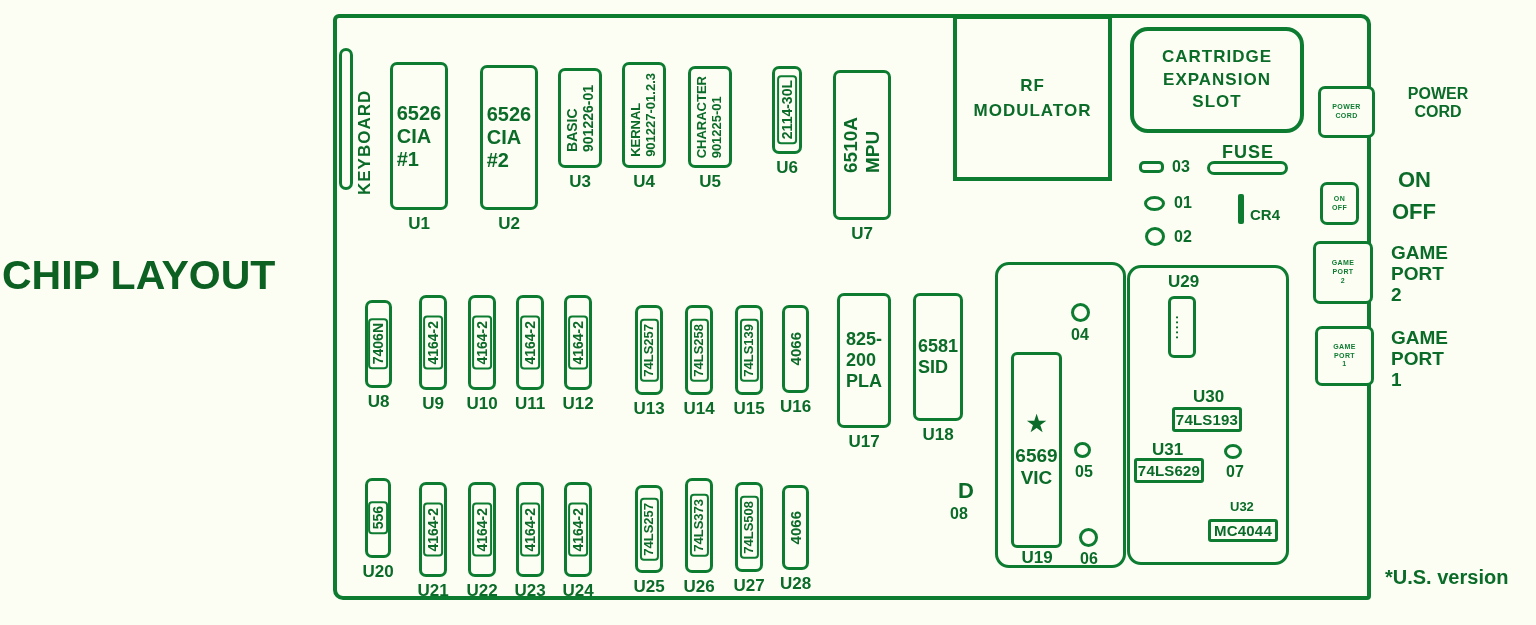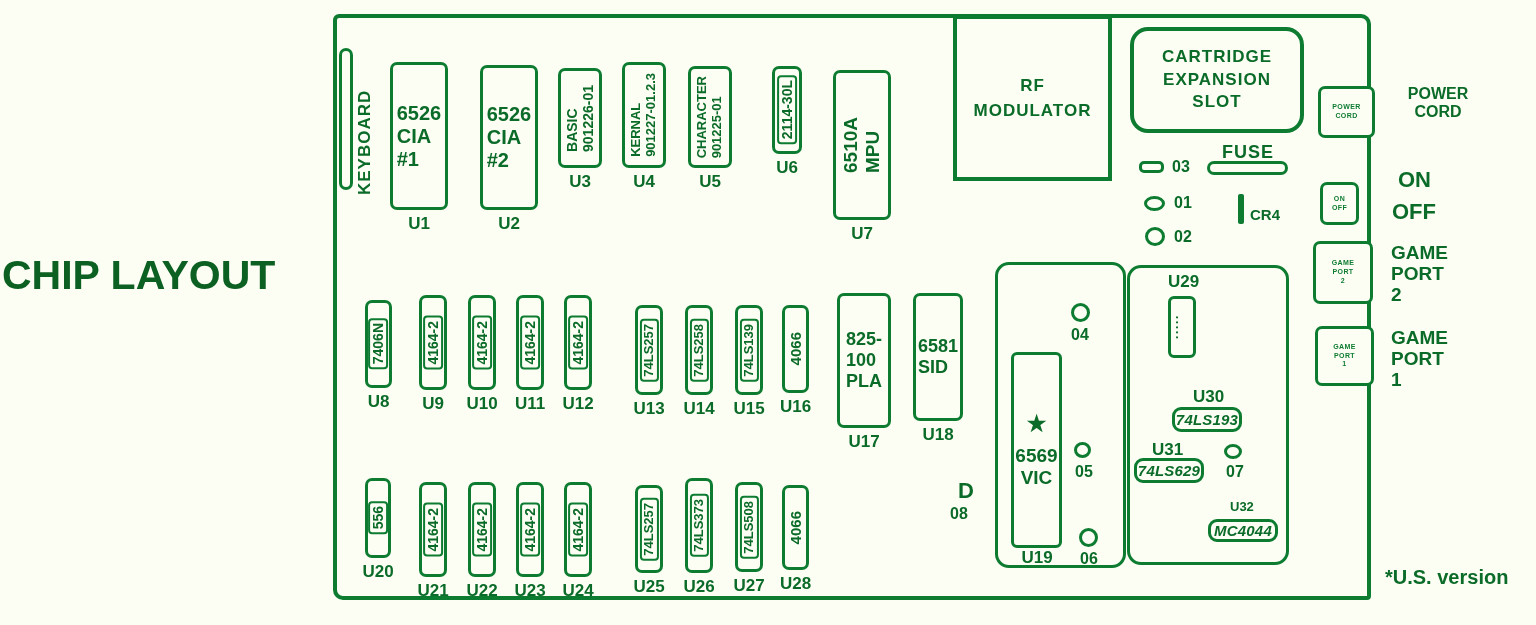--- a/index.html
+++ b/index.html
@@ -20,22 +20,22 @@
   #title{left:2px;top:252px;width:300px;font-size:41px;letter-spacing:0px;color:var(--title);}
   
   .chip{position:absolute;border:3px solid var(--ink);border-radius:7px;
     display:flex;align-items:center;justify-content:center;text-align:left;color:var(--ink-dark);}
   .vtext{writing-mode:vertical-rl;transform:rotate(180deg);white-space:pre;line-height:1.15;}
   .boxed{border:2.5px solid var(--ink);border-radius:4px;padding:3px 0px;}
   .ulabel{position:absolute;width:70px;text-align:center;font-size:17px;color:var(--ink-dark);}
   
   .circle{position:absolute;border:3.5px solid var(--ink);border-radius:50%;background:transparent;}
   .small-lab{position:absolute;font-size:16px;}
-  .part-box{position:absolute;border:3px solid var(--ink);border-radius:9px;
-    display:flex;align-items:center;justify-content:center;font-size:15px;letter-spacing:0.2px;font-style:italic;}
+  .part-box{position:absolute;border:3px solid var(--ink);border-radius:3px;
+    display:flex;align-items:center;justify-content:center;font-size:15px;letter-spacing:0.2px;}
   
   .edge-conn{position:absolute;border:3.5px solid var(--ink);border-radius:7px;background:var(--bg);
     display:flex;align-items:center;justify-content:center;text-align:center;
     font-size:7px;line-height:1.25;letter-spacing:0.4px;color:var(--ink);}
   .edge-label{position:absolute;font-size:21px;line-height:1.1;color:var(--ink-dark);}
 </style>
 </head>
 <body>
 
 <div class="abs" id="title">CHIP LAYOUT</div>
@@ -192,21 +192,21 @@
     <div class="chip" style="left: 735px; top: 305px; width: 28px; height: 90px;">
       <div class="vtext boxed" style="font-size: 13px;">74LS139</div>
     </div>
     <div class="ulabel" style="left: 714px; top: 399px;">U15</div>
     <div class="chip" style="left: 782px; top: 305px; width: 27px; height: 88px;">
       <div class="vtext" style="font-size: 15px;">4066</div>
     </div>
     <div class="ulabel" style="left: 760.5px; top: 397px;">U16</div>
     <div class="chip" style="left: 837px; top: 293px; width: 54px; height: 135px;">
       <div class="preline" style="font-size: 18px;">825-
-100
+200
 PLA</div>
     </div>
     <div class="ulabel" style="left: 829px; top: 432px;">U17</div>
     <div class="chip" style="left: 913px; top: 293px; width: 50px; height: 128px;">
       <div class="preline" style="font-size: 18px;">6581
 SID</div>
     </div>
     <div class="ulabel" style="left: 903px; top: 425px;">U18</div>
     <div class="chip" style="left: 365px; top: 478px; width: 26px; height: 80px;">
       <div class="vtext boxed" style="font-size: 14px;">556</div>

